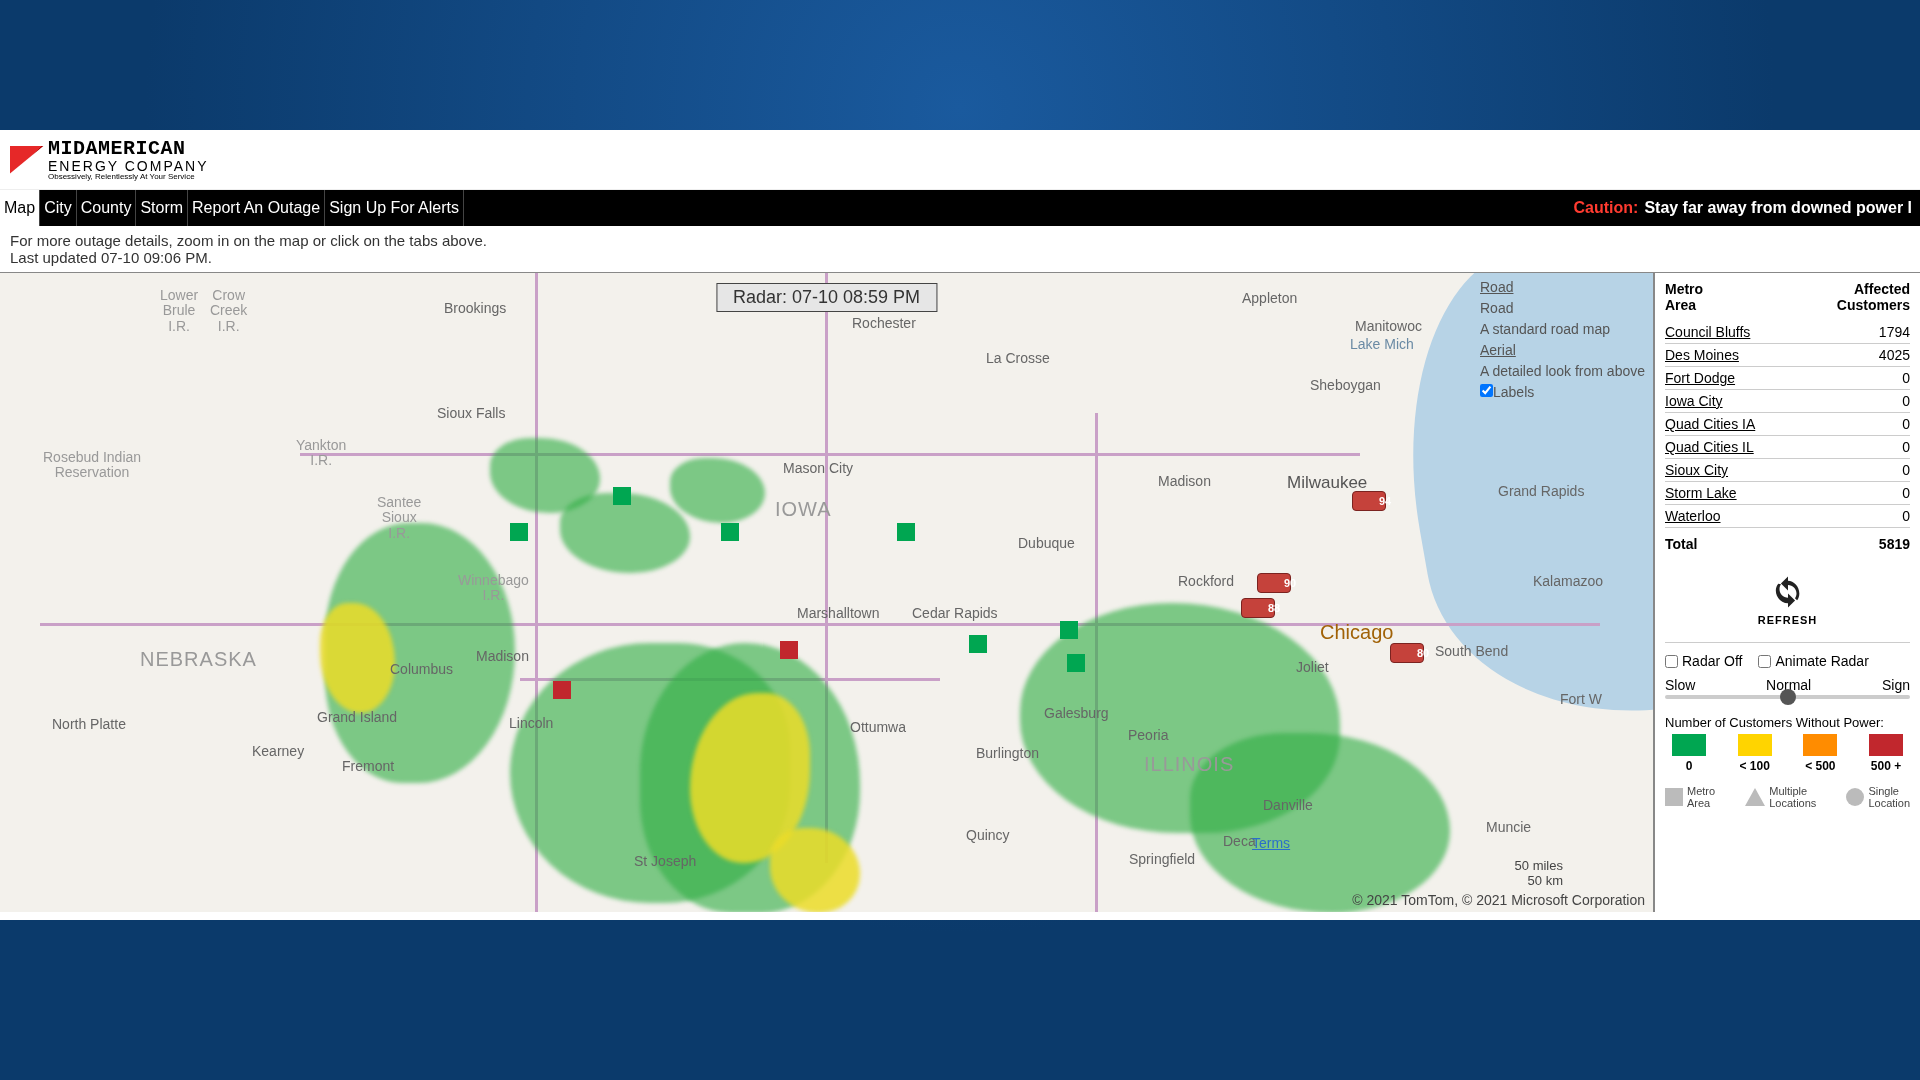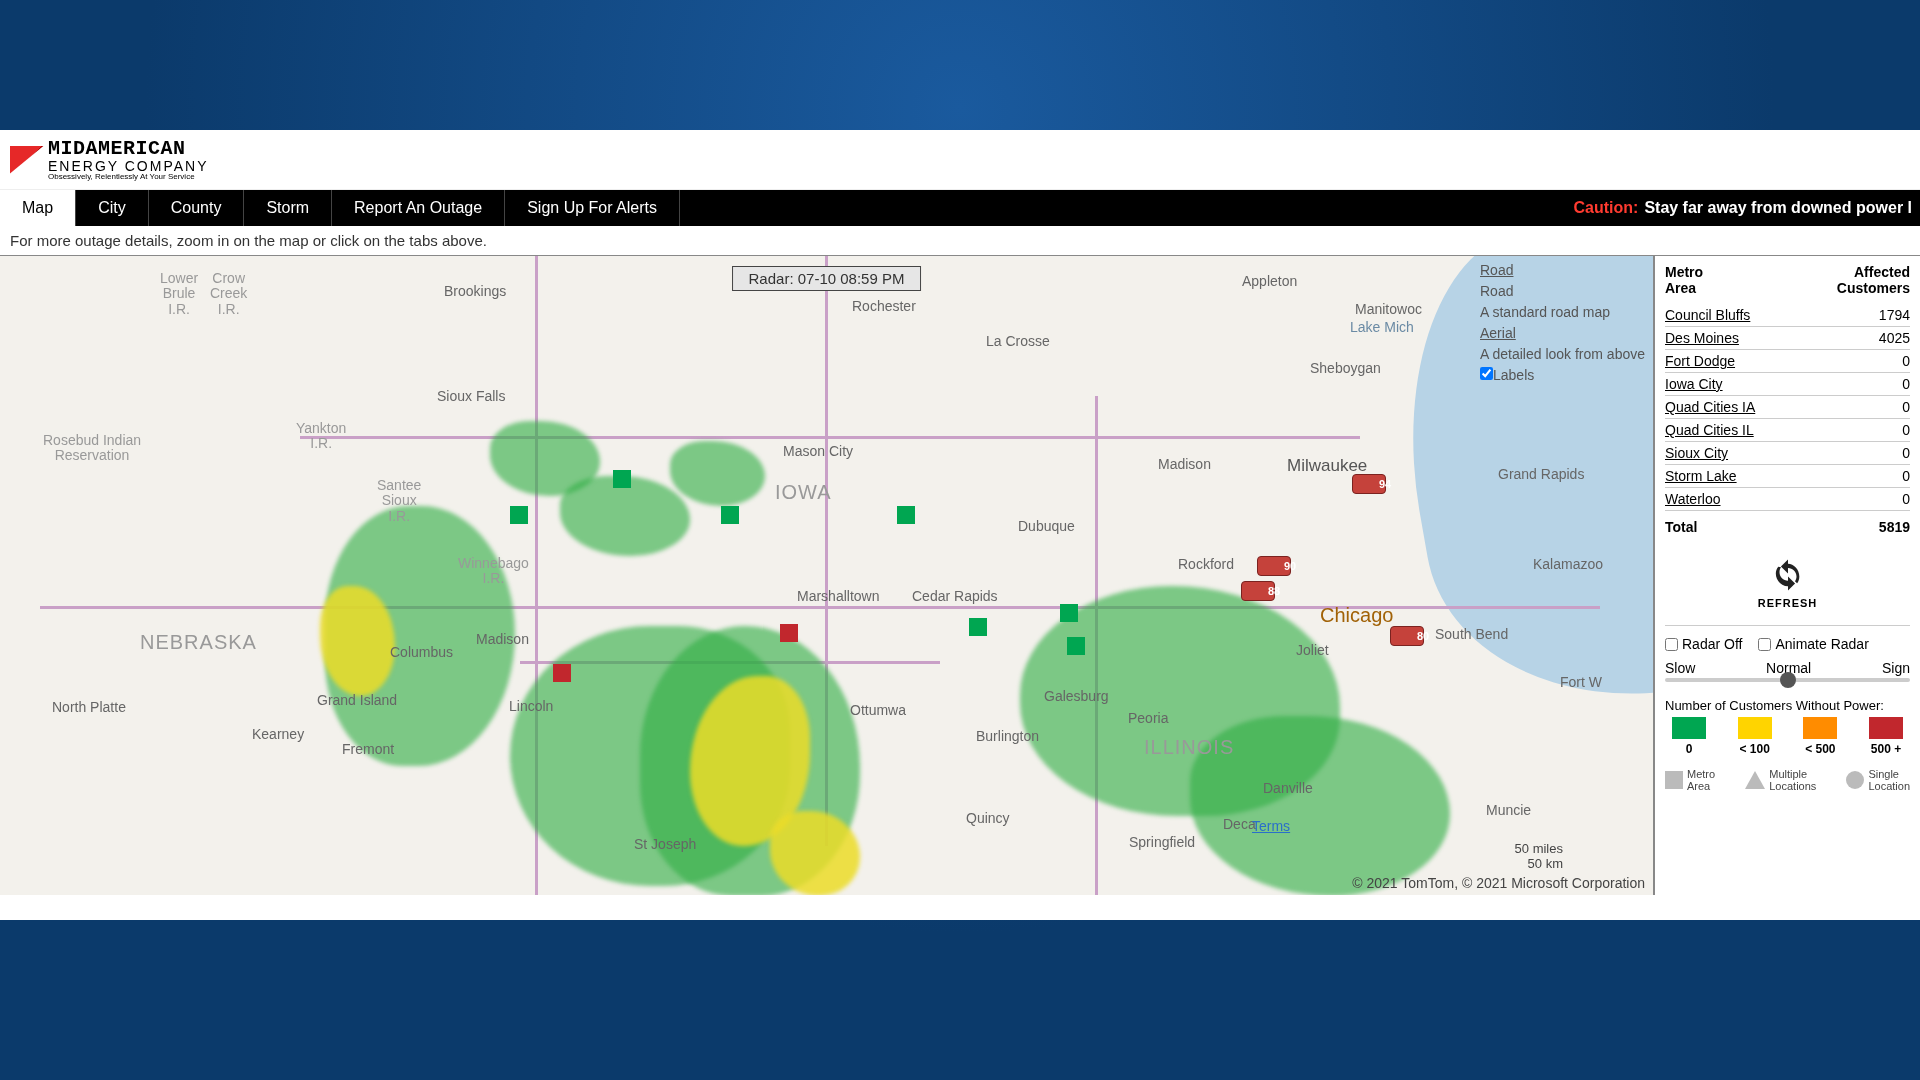--- a/index.html
+++ b/index.html
@@ -49,21 +49,21 @@
 .logo-line2 { font-size: 14px; letter-spacing: 2px; font-weight: 300; }
 .logo-tag { font-size: 8px; }
 .nav {
   display: flex;
   background: #000;
   height: 36px;
   align-items: stretch;
 }
 .nav-item {
   color: #fff;
-  padding: 0 22px;
+  padding: 0 4px;
   display: flex;
   align-items: center;
   font-size: 16px;
   border-right: 1px solid #444;
   cursor: pointer;
 }
 .nav-item.active {
   background: #fff;
   color: #000;
 }
@@ -148,21 +148,21 @@
 .marker.green { background: #00a651; }
 .marker.red { background: #c1272d; }
 .radar-time {
   position: absolute;
   top: 10px;
   left: 50%;
   transform: translateX(-50%);
   background: #e6e6e6;
   border: 1px solid #444;
   padding: 3px 16px;
-  font-size: 15px;
+  font-size: 18px;
   color: #333;
 }
 .map-modes {
   position: absolute;
   top: 4px;
   right: 8px;
   font-size: 14px;
   color: #555;
   line-height: 1.5;
 }
@@ -313,20 +313,21 @@
     <div class="nav-item">Sign Up For Alerts</div>
     <div class="nav-spacer"></div>
     <div class="nav-warning">
       <span class="caution">Caution:</span>
       <span class="msg">Stay far away from downed power l</span>
     </div>
   </div>
 
   <div class="info-strip">
     <div>For more outage details, zoom in on the map or click on the tabs above.</div>
+    <div>Last updated 07-10 09:06 PM.</div>
   </div>
 
   <div class="main">
 
     <div class="map">
       <div class="land"></div>
       <div class="lake"></div>
 
       <div class="road h" style="top:180px;left:300px;width:1060px"></div>
       <div class="road h" style="top:350px;left:40px;width:1560px"></div>

